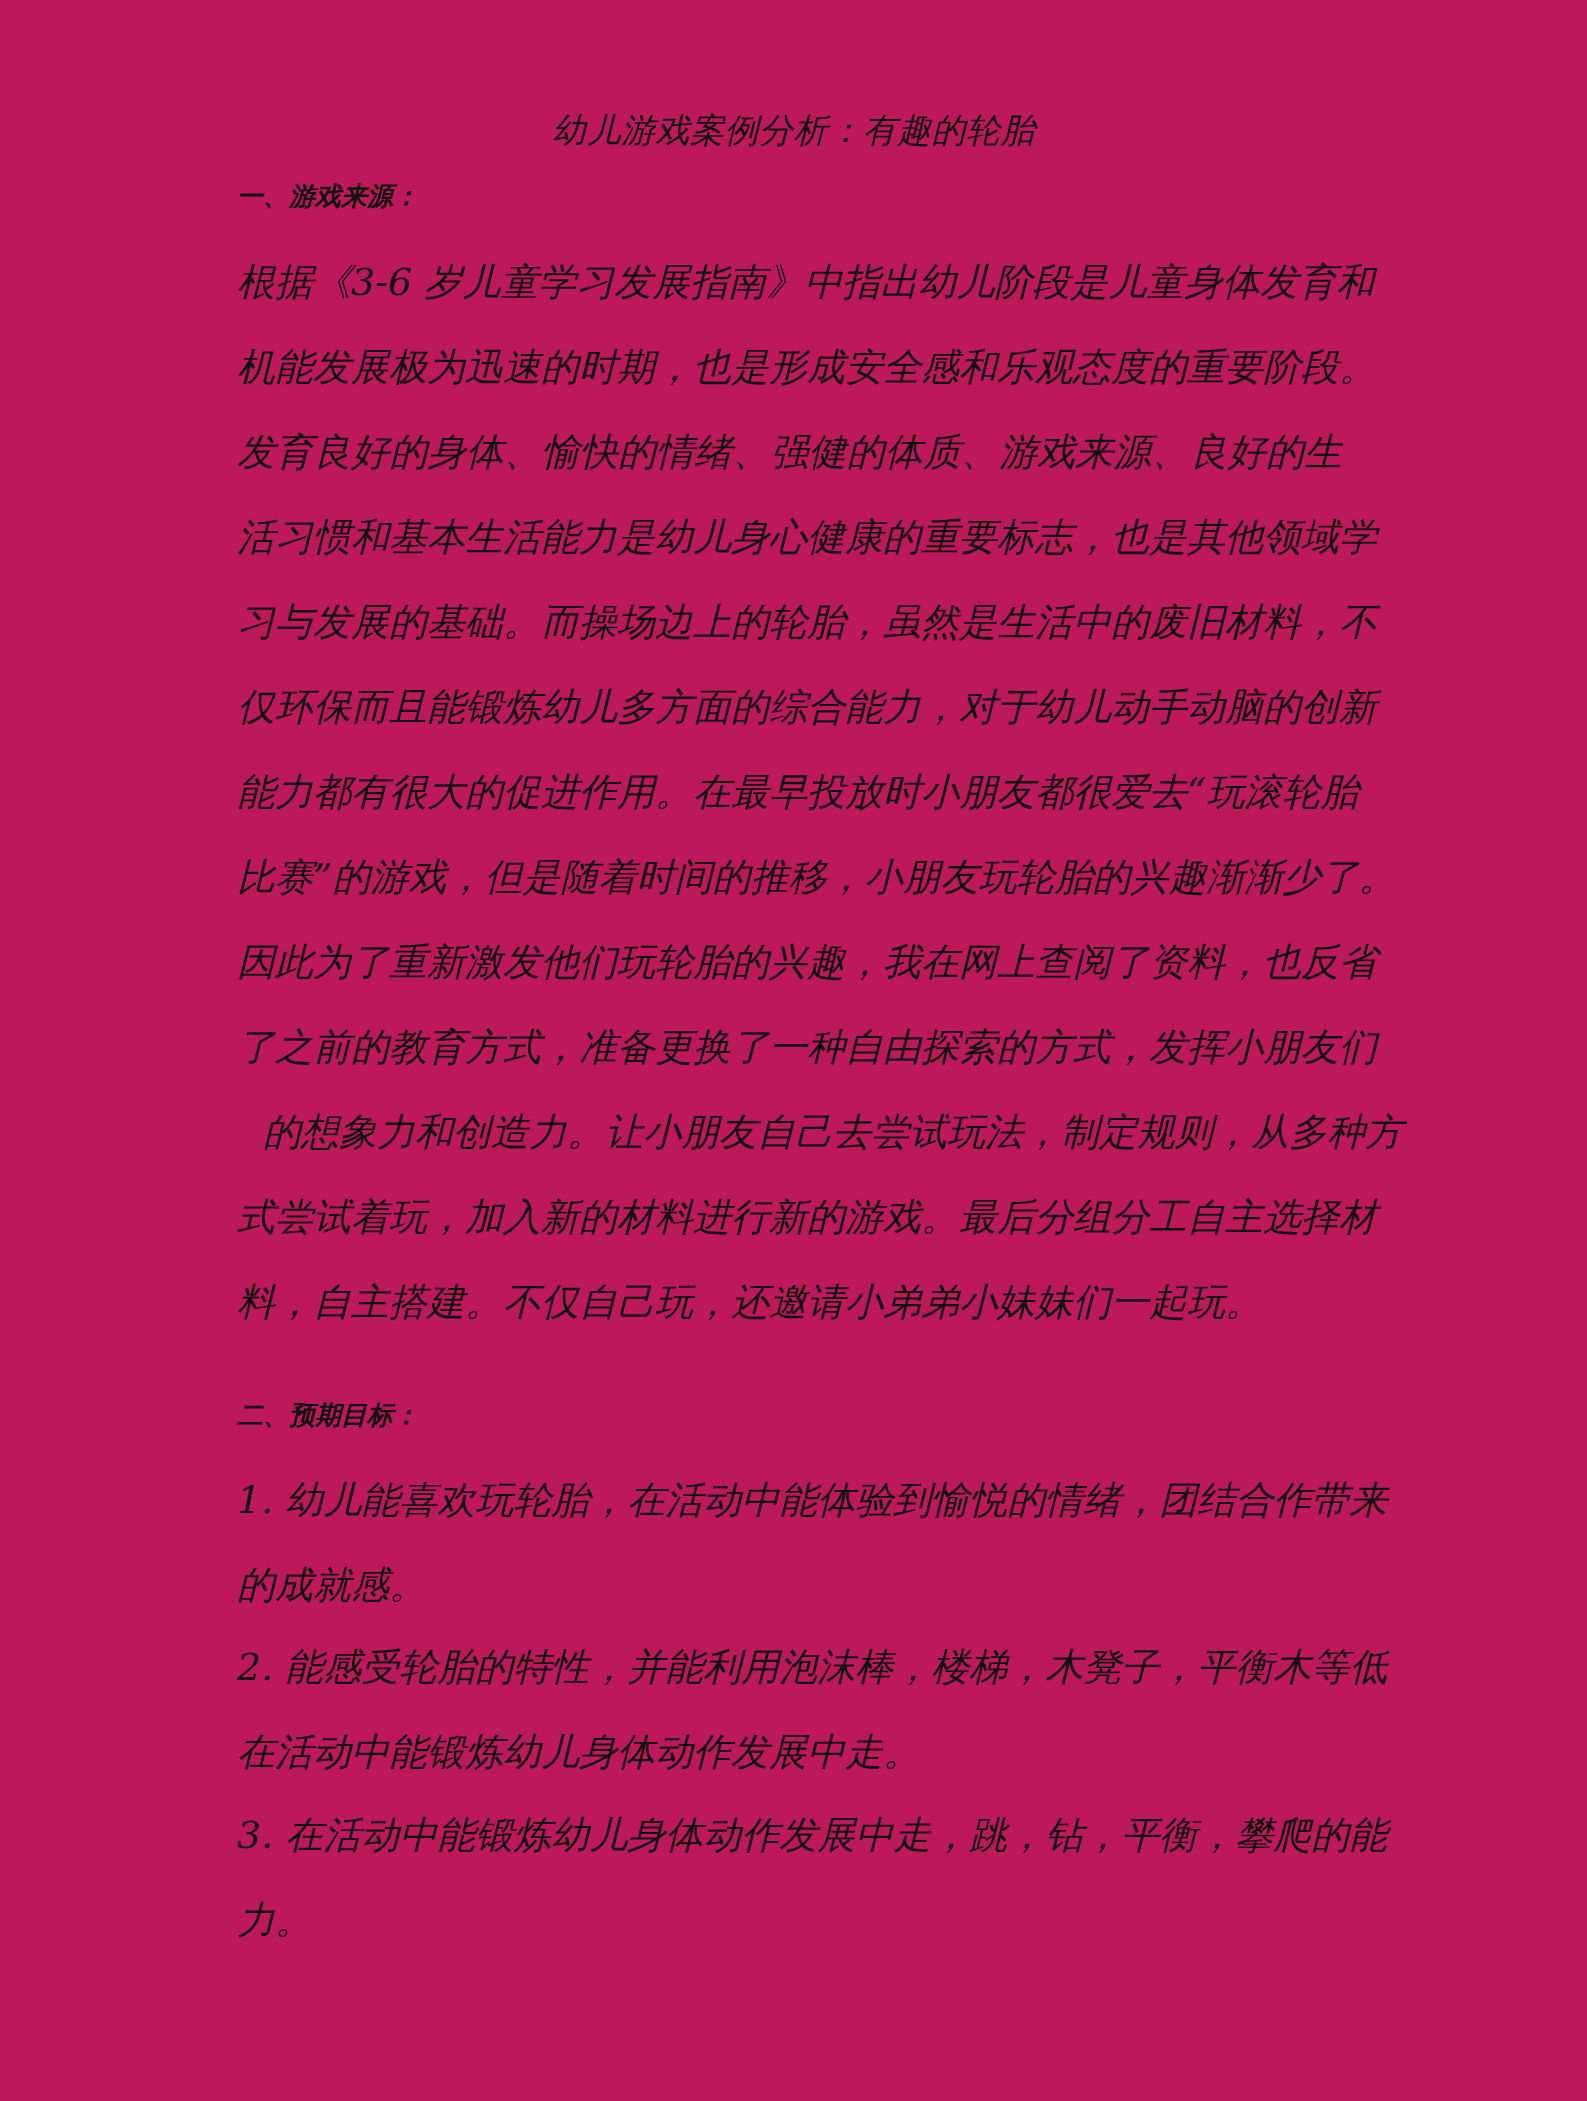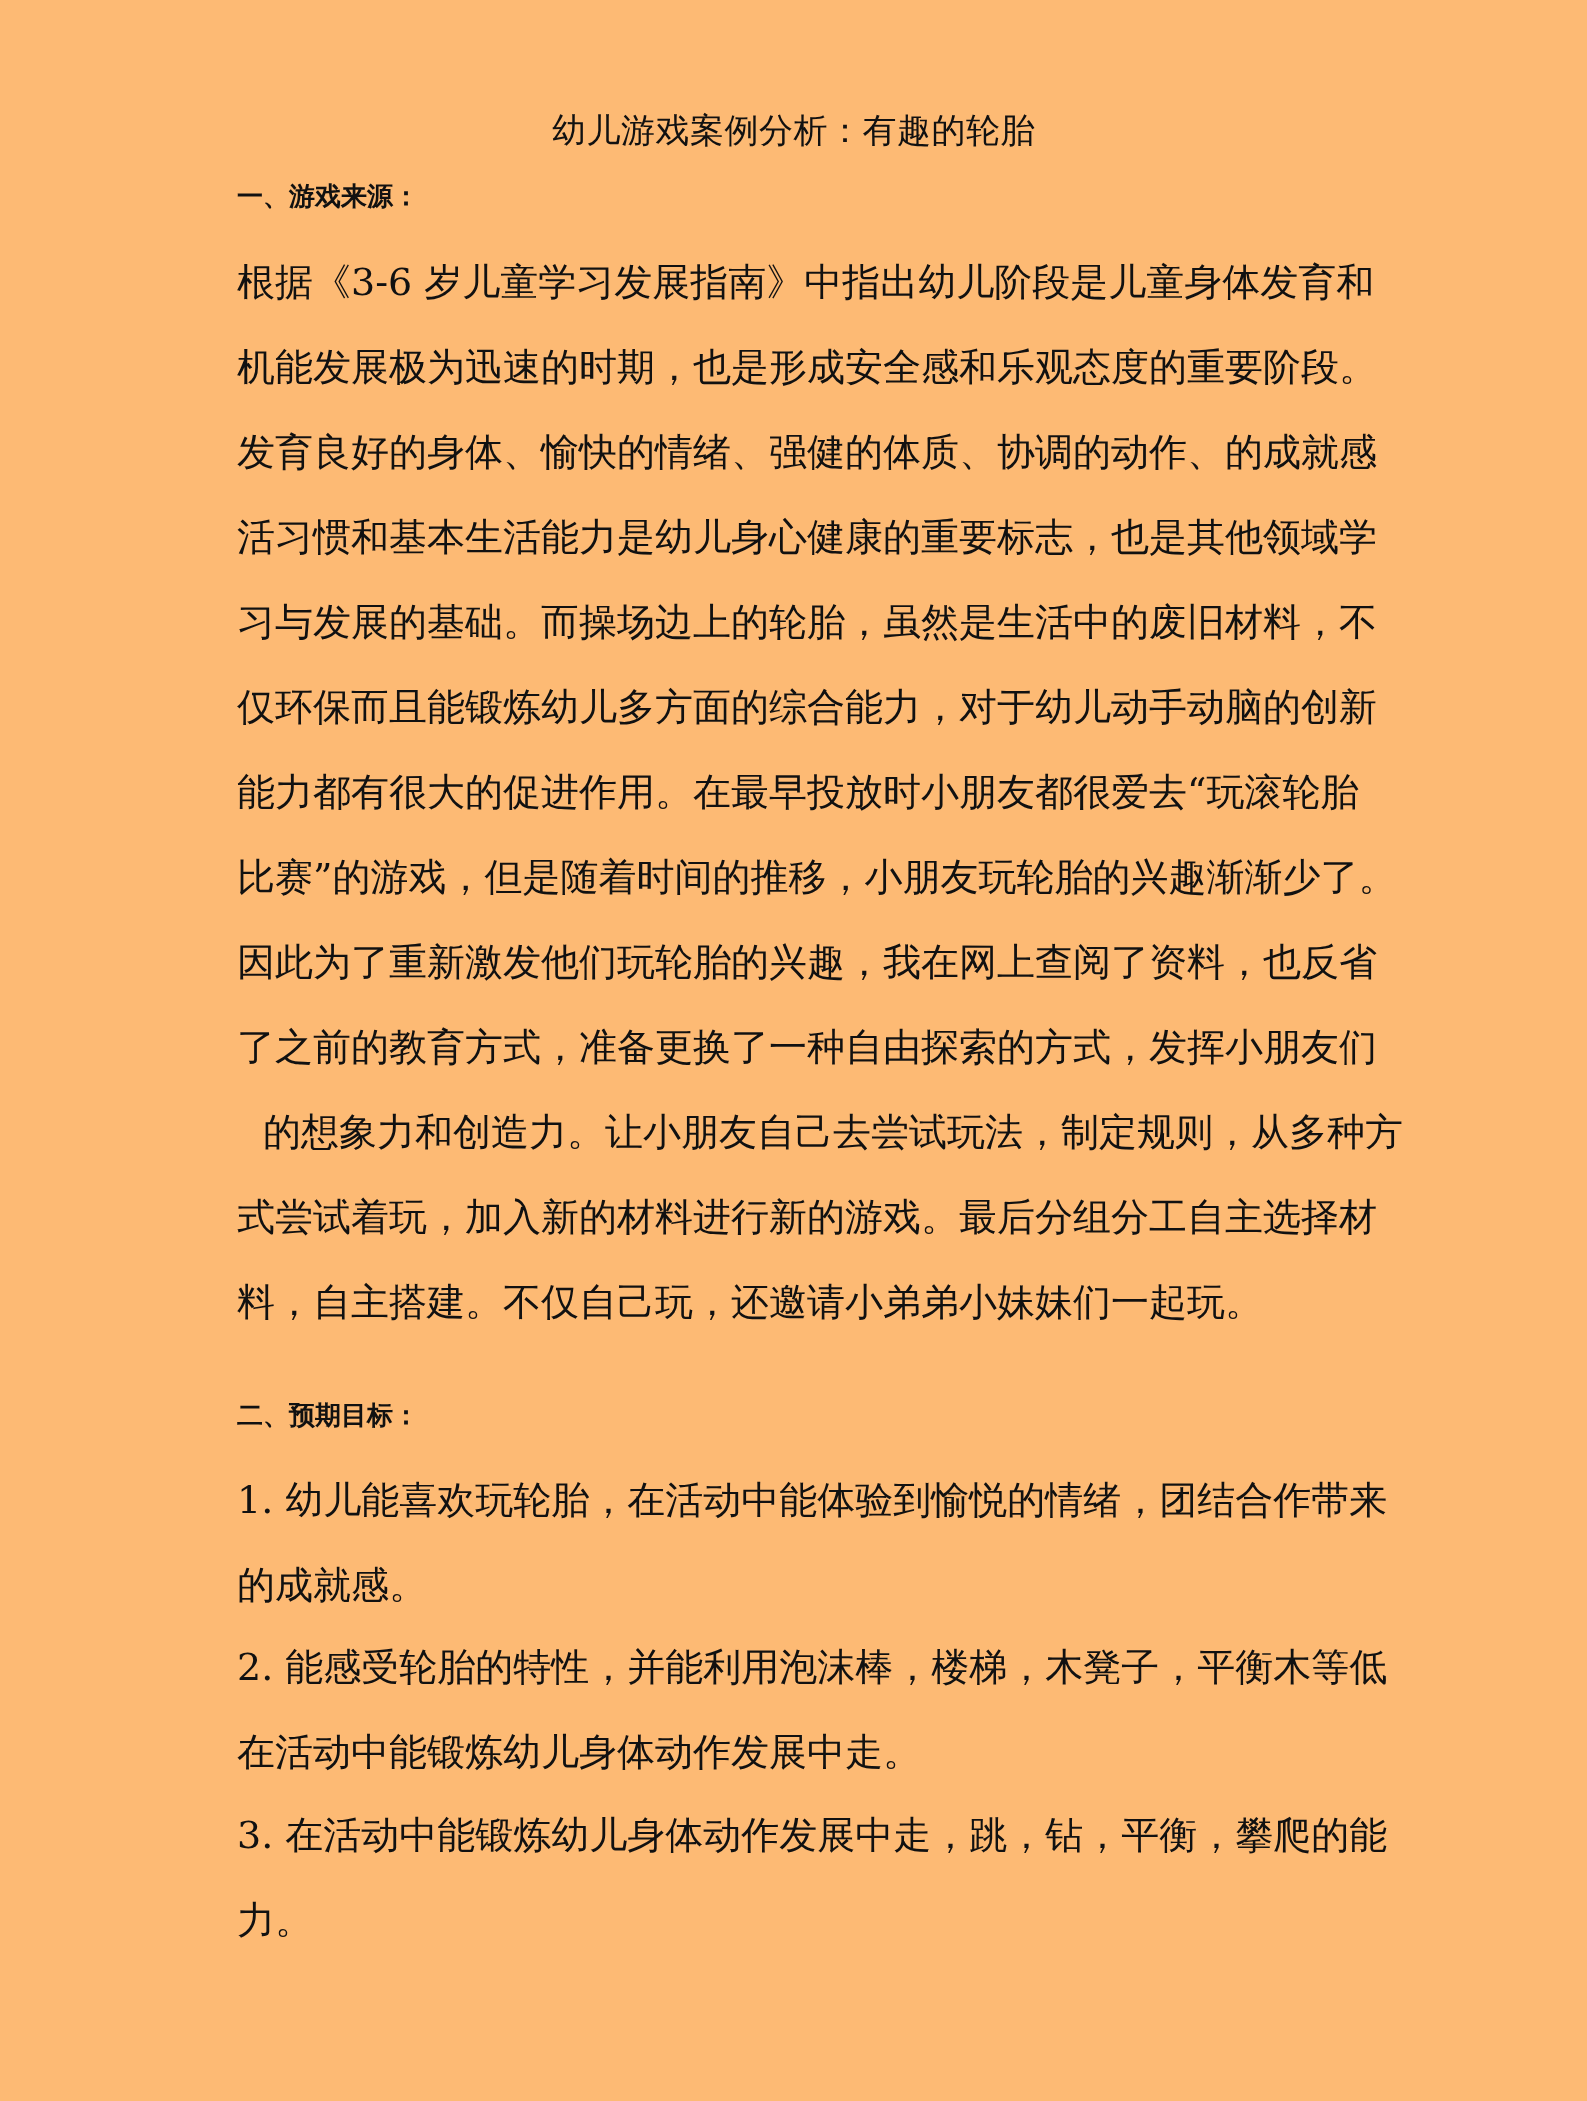--- a/index.html
+++ b/index.html
@@ -13,21 +13,22 @@
       position: relative;
       overflow: hidden;
       font-family: "DejaVu Serif", "Liberation Serif", serif;
       color: #111111;
     }
     .page {
       position: absolute;
       left: 0; top: 0;
       width: 1587px;
       height: 2101px;
-      background: #fdba74;
+      background: #be185d;
+      font-style: italic;
     }
     .title {
       position: absolute;
       left: 0;
       width: 1587px;
       top: 152px;
       height: 60px;
       line-height: 60px;
       text-align: center;
       font-size: 34px;
@@ -63,21 +64,21 @@
 <body>
 
 <div class="page">
 
   <div class="title" style="top:100px;">幼儿游戏案例分析：有趣的轮胎</div>
 
   <div class="heading" style="top:166px;">一、游戏来源：</div>
 
   <div class="line justify" style="top:252px;">根据《3-6 岁儿童学习发展指南》中指出幼儿阶段是儿童身体发育和</div>
   <div class="line justify" style="top:337px;">机能发展极为迅速的时期，也是形成安全感和乐观态度的重要阶段。</div>
-  <div class="line justify" style="top:422px;">发育良好的身体、愉快的情绪、强健的体质、协调的动作、的成就感</div>
+  <div class="line justify" style="top:422px;">发育良好的身体、愉快的情绪、强健的体质、游戏来源、良好的生</div>
   <div class="line justify" style="top:507px;">活习惯和基本生活能力是幼儿身心健康的重要标志，也是其他领域学</div>
   <div class="line justify" style="top:592px;">习与发展的基础。而操场边上的轮胎，虽然是生活中的废旧材料，不</div>
   <div class="line justify" style="top:677px;">仅环保而且能锻炼幼儿多方面的综合能力，对于幼儿动手动脑的创新</div>
   <div class="line justify" style="top:847px;">比赛”的游戏，但是随着时间的推移，小朋友玩轮胎的兴趣渐渐少了。</div>
   <div class="line justify" style="top:762px;">能力都有很大的促进作用。在最早投放时小朋友都很爱去“玩滚轮胎</div>
   <div class="line justify" style="top:932px;">因此为了重新激发他们玩轮胎的兴趣，我在网上查阅了资料，也反省</div>
   <div class="line justify" style="top:1017px;">了之前的教育方式，准备更换了一种自由探索的方式，发挥小朋友们</div>
   <div class="line justify" style="top:1102px;margin-left:26px;">的想象力和创造力。让小朋友自己去尝试玩法，制定规则，从多种方</div>
   <div class="line justify" style="top:1187px;">式尝试着玩，加入新的材料进行新的游戏。最后分组分工自主选择材</div>
   <div class="line" style="top:1272px;">料，自主搭建。不仅自己玩，还邀请小弟弟小妹妹们一起玩。</div>

